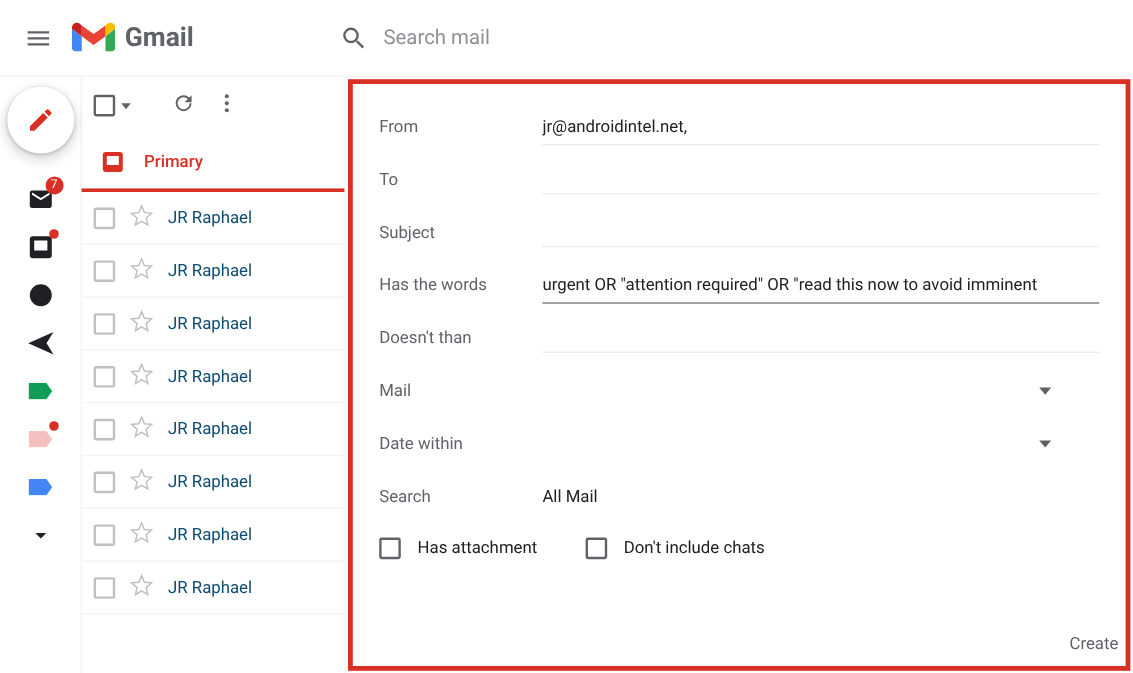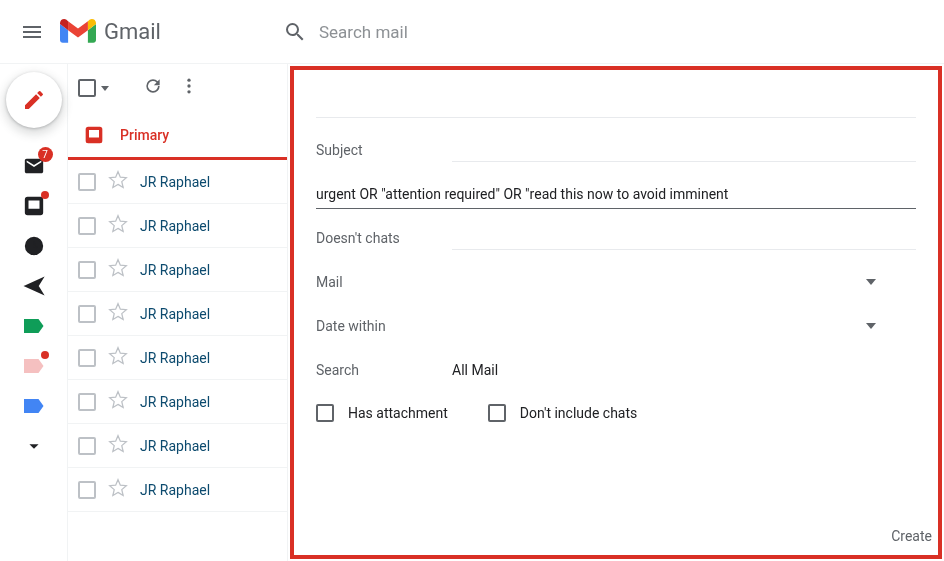--- a/index.html
+++ b/index.html
@@ -2,21 +2,21 @@
 <html><head>
 <meta charset="utf-8">
 <style>
 * { margin: 0; padding: 0; box-sizing: border-box; font-family: 'Google Sans', Roboto, Arial, sans-serif; }
 body { width: 944px; height: 561px; background: #fff; overflow: hidden; position: relative; }
 
 .header { height: 64px; display: flex; align-items: center; padding: 0 8px; border-bottom: 1px solid #f1f3f4; }
 .menu-btn { width: 48px; height: 48px; display: flex; align-items: center; justify-content: center; border-radius: 50%; cursor: pointer; }
 .menu-btn svg { fill: #5f6368; }
 .logo-wrap { display: flex; align-items: center; padding-left: 4px; }
-.app-name { font-size: 22px; color: #5f6368; padding-left: 8px; font-weight: 400; }
+.app-name { font-size: 22px; color: #5f6368; padding-left: 8px; font-weight: 700; }
 .search-wrap { margin-left: 110px; display: flex; align-items: center; }
 .search-icon { width: 48px; height: 48px; display: flex; align-items: center; justify-content: center; }
 .search-icon svg { fill: #5f6368; }
 .search-text { font-size: 17px; color: #8d9195; }
 
 .main { display: flex; height: calc(100% - 64px); }
 
 .leftnav { width: 68px; display: flex; flex-direction: column; align-items: center; padding-top: 8px; gap: 8px; border-right: 1px solid #f1f3f4; }
 .compose-btn { width: 56px; height: 56px; border-radius: 50%; background: #fff; box-shadow: 0 1px 3px rgba(60,64,67,.3), 0 4px 8px 3px rgba(60,64,67,.15); display: flex; align-items: center; justify-content: center; cursor: pointer; margin-bottom: 14px; }
 .nav-icon { width: 32px; height: 32px; display: flex; align-items: center; justify-content: center; position: relative; cursor: pointer; }
@@ -218,31 +218,37 @@
     <div class="star"><svg width="20" height="20" viewBox="0 0 24 24">
               <path d="M12 17.27L18.18 21l-1.64-7.03L22 9.24l-7.19-.61L12 2 9.19 8.63 2 9.24l5.46 4.73L5.82 21z" fill="none" stroke="#bdc1c6" stroke-width="1.5"></path>
             </svg></div>
     <span class="sender">JR Raphael</span>
         </div>
       </div>
   </div>
 
   <div class="panel">
     <div class="formrow">
+      <div class="flbl">From</div>
+      <div class="fval">jr@androidintel.net,</div>
+    </div>
+    <div class="formrow">
+      <div class="flbl">To</div>
       <div class="fval"></div>
     </div>
     <div class="formrow">
       <div class="flbl">Subject</div>
       <div class="fval"></div>
     </div>
     <div class="formrow">
+      <div class="flbl">Has the words</div>
       <div class="fval" style="border-bottom:1px solid #5f6368">urgent OR "attention required" OR "read this now to avoid imminent</div>
     </div>
     <div class="formrow">
-      <div class="flbl">Doesn't chats</div>
+      <div class="flbl">Doesn't than</div>
       <div class="fval"></div>
     </div>
     <div class="formrow">
       <div class="flbl">Mail</div>
       <div class="selrow">
         <span class="fval nb" style="flex:0">greater than</span>
         <span class="sel-caret"></span>
       </div>
     </div>
     <div class="formrow">

